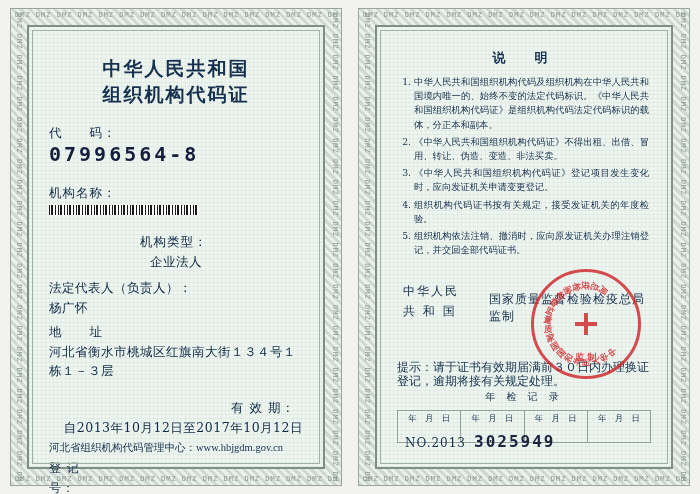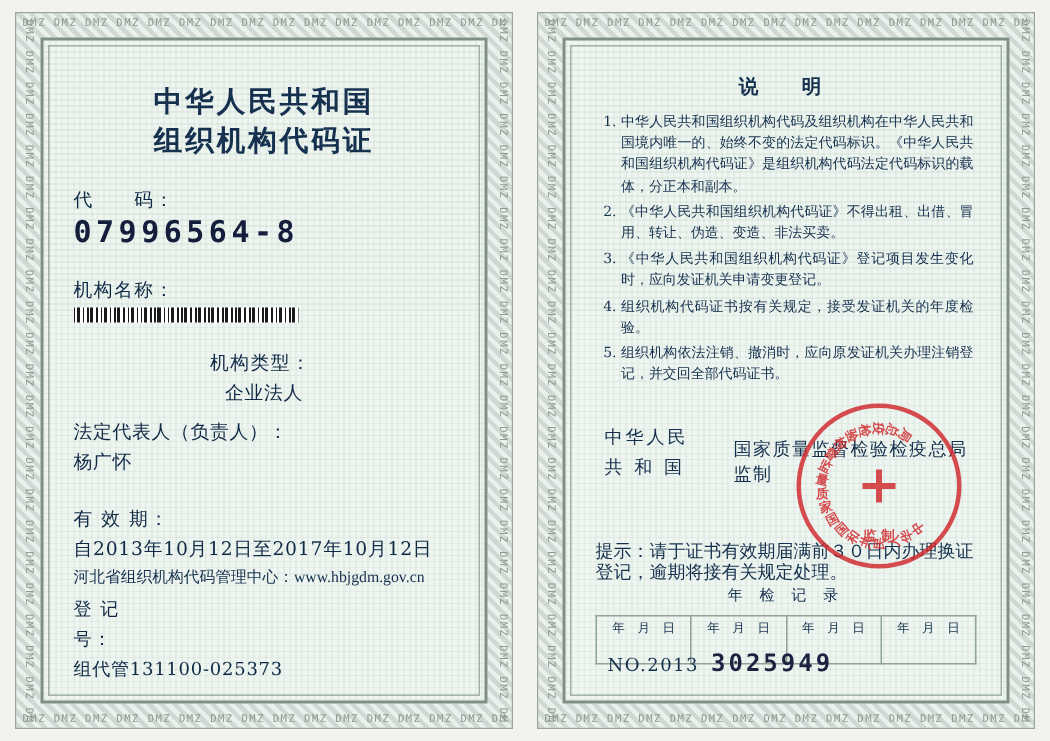--- a/index.html
+++ b/index.html
@@ -113,21 +113,21 @@
     height:10px;width:150px;
     margin:2px 0 1px 0;
     background:repeating-linear-gradient(90deg,
       #1a1a1a 0 1px,#ffffff 1px 2px,#1a1a1a 2px 4px,#ffffff 4px 6px,
       #1a1a1a 6px 7px,#ffffff 7px 9px);
   }
   .type-row{margin-top:16px;align-items:center;}
   .legal-row{margin-top:6px;}
   .addr-row{margin-top:4px;}
   .addr-val{line-height:19px;}
-  .valid-row{margin-top:18px;}
+  .valid-row{margin-top:18px;align-items:flex-end;}
   .issue-row{margin-top:16px;}
   .note{
     font-size:10.5px;
     line-height:16px;
     margin-top:2px;
     font-family:Liberation Serif, serif;
     color:#15304e;
   }
   .reg-row{
     font-size:12px;
@@ -285,20 +285,24 @@
         <div class="row type-row">
           <div class="lbl">机构类型：</div>
           <div class="val">企业法人</div>
         </div>
 
         <div class="row legal-row">
           <div class="val" style="flex:0 0 auto;">法定代表人（负责人）：</div>
           <div class="val">杨广怀</div>
         </div>
 
+        <div class="row addr-row">
+          <div class="lbl">地　　址</div>
+          <div class="val addr-val">河北省衡水市桃城区红旗南大街１３４号１栋１－３层</div>
+        </div>
 
         <div class="row valid-row">
           <div class="lbl">有 效 期：</div>
           <div class="val">自2013年10月12日至2017年10月12日</div>
         </div>
 
 
         <div class="note">河北省组织机构代码管理中心：www.hbjgdm.gov.cn</div>
 
         <div class="row reg-row">

